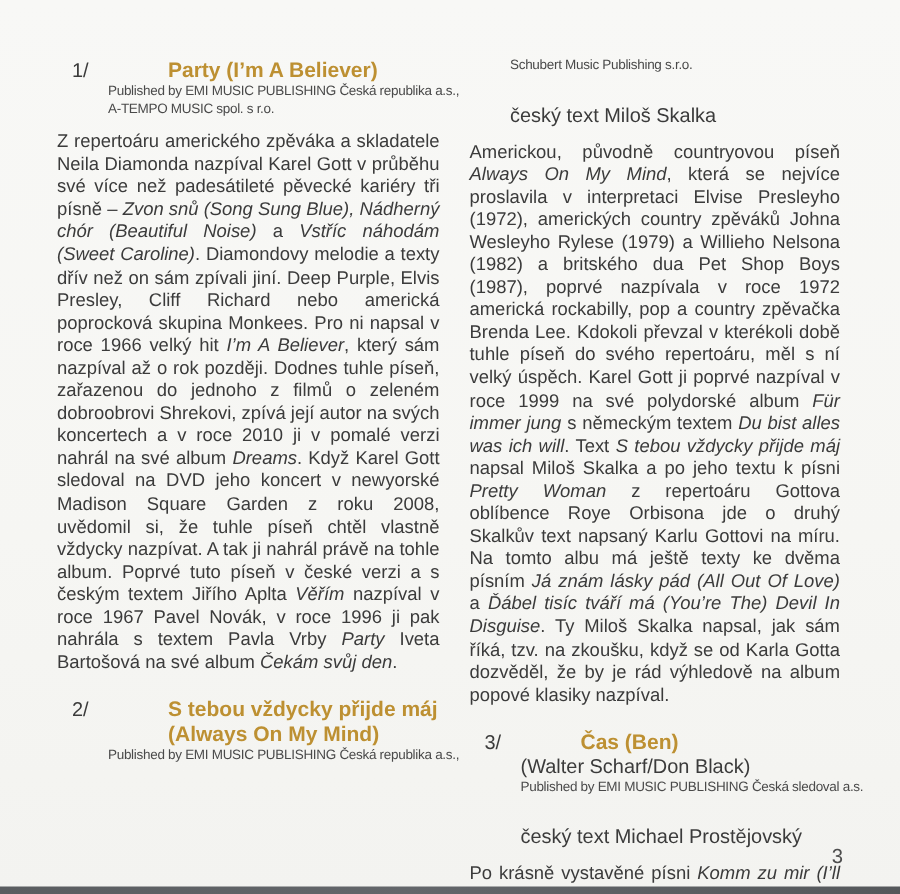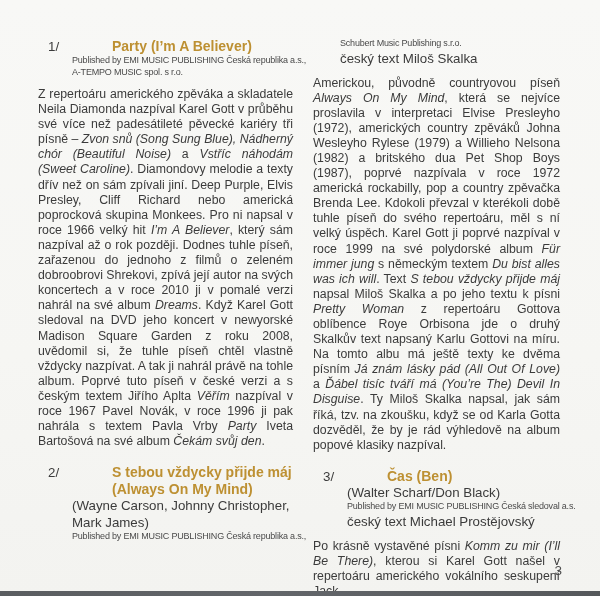--- a/index.html
+++ b/index.html
@@ -14,21 +14,21 @@
   .col { position:absolute; top:38px; }
   .col-left  { left:38px;  width:255px; }
   .col-right { left:313px; width:247px; }
 
   .sec-head { display:flex; margin-left:10px; }
   .sec-num  { flex:none; width:24px; font-size:13.3px; line-height:17px; color:var(--ink); }
   .sec-head-body { flex:1; }
   .sec-title { color:var(--accent); font-weight:bold; font-size:14px; line-height:17px;margin-left:40px; }
   .sec-composers { font-size:13.3px; line-height:16.5px; color:var(--ink); }
   .sec-pub { font-size:9px; line-height:11.5px; letter-spacing:-0.2px; color:var(--ink-soft); white-space:nowrap; }
-  .sec-czech { font-size:13.3px; line-height:17px; margin-top:0; color:var(--ink); }
+  .sec-czech { font-size:13.3px; line-height:17px; margin-top:18px; color:var(--ink); }
 
   .head-cont { margin-left:27px; }
 
   .body-par {
     margin-top:9px; font-size:12.3px; line-height:15.1px;
     text-align:justify; hyphens:auto; -webkit-hyphens:auto;
     color:var(--ink);
   }
   .it { font-style:italic;margin-top:40px; }
 
@@ -57,21 +57,20 @@
     </div>
   </div>
 
   <p class="body-par"><span>Z repertoáru amerického zpěváka a skladatele Neila Diamonda nazpíval Karel Gott v průběhu své více než padesátileté pěvecké kariéry tři písně – </span><span class="it">Zvon snů (Song Sung Blue), Nádherný chór (Beautiful Noise)</span><span> a </span><span class="it">Vstříc náhodám (Sweet Caroline)</span><span>. Diamondovy melodie a texty dřív než on sám zpívali jiní. Deep Purple, Elvis Presley, Cliff Richard nebo americká poprocková skupina Monkees. Pro ni napsal v roce 1966 velký hit </span><span class="it">I’m A Believer</span><span>, který sám nazpíval až o rok později. Dodnes tuhle píseň, zařazenou do jednoho z filmů o zeleném dobroobrovi Shrekovi, zpívá její autor na svých koncertech a v roce 2010 ji v pomalé verzi nahrál na své album </span><span class="it">Dreams</span><span>. Když Karel Gott sledoval na DVD jeho koncert v newyorské Madison Square Garden z roku 2008, uvědomil si, že tuhle píseň chtěl vlastně vždycky nazpívat. A tak ji nahrál právě na tohle album. Poprvé tuto píseň v české verzi a s českým textem Jiřího Aplta </span><span class="it">Věřím</span><span> nazpíval v roce 1967 Pavel Novák, v roce 1996 ji pak nahrála s textem Pavla Vrby </span><span class="it">Party</span><span> Iveta Bartošová na své album </span><span class="it">Čekám svůj den</span><span>.</span></p>
 
   <div class="sec-head sec-gap">
     <span class="sec-num">2/</span>
     <div class="sec-head-body">
       <div class="sec-title">S tebou vždycky přijde máj</div>
       <div class="sec-title">(Always On My Mind)</div>
-      <div class="sec-composers">(Wayne Carson, Johnny Christopher, Mark James)</div>
       <div class="sec-pub">Published by EMI MUSIC PUBLISHING Česká republika a.s.,</div>
     </div>
   </div>
 
 </div>
 
 <div class="col col-right">
 
   <div class="head-cont">
     <div class="sec-pub">Schubert Music Publishing s.r.o.</div>

